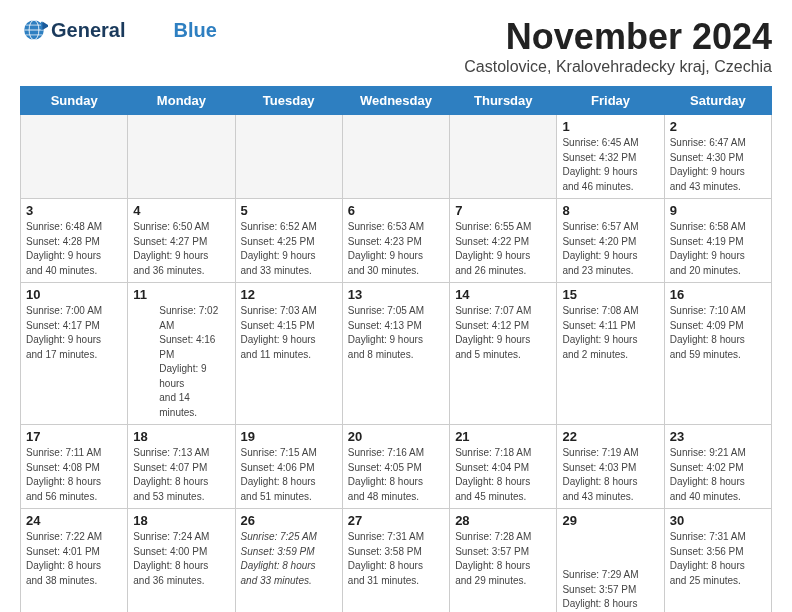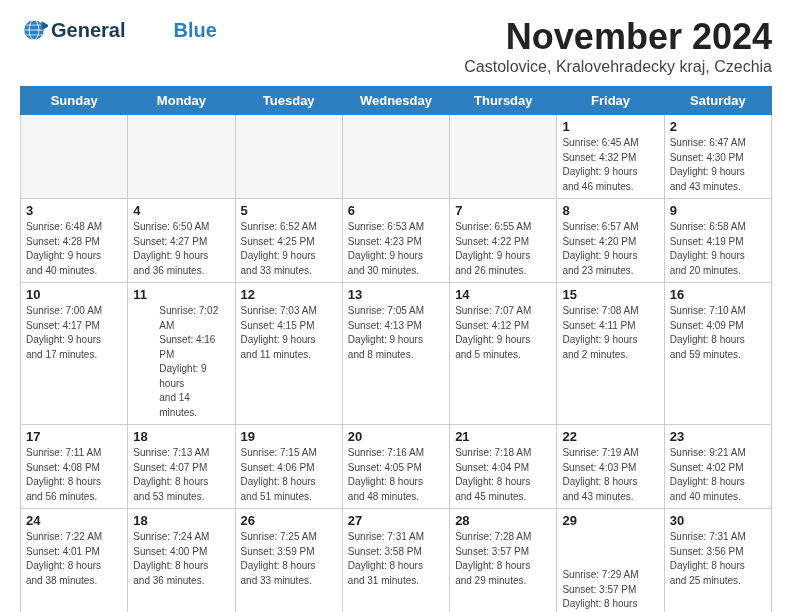--- a/index.html
+++ b/index.html
@@ -309,21 +309,21 @@
         </td>
         <td>
           <span class="day-number">18</span>
           <div class="day-info" style="white-space: pre-line;">Sunrise: 7:24 AM
 Sunset: 4:00 PM
 Daylight: 8 hours
 and 36 minutes.</div>
         </td>
         <td>
           <span class="day-number">26</span>
-          <div class="day-info" style="white-space: pre-line;">Sunrise: 7:25 AM
+          <div class="day-info" style="white-space: pre-line; font-style: italic;">Sunrise: 7:25 AM
 Sunset: 3:59 PM
 Daylight: 8 hours
 and 33 minutes.</div>
         </td>
         <td>
           <span class="day-number">27</span>
           <div class="day-info" style="white-space: pre-line;">Sunrise: 7:31 AM
 Sunset: 3:58 PM
 Daylight: 8 hours
 and 31 minutes.</div>

